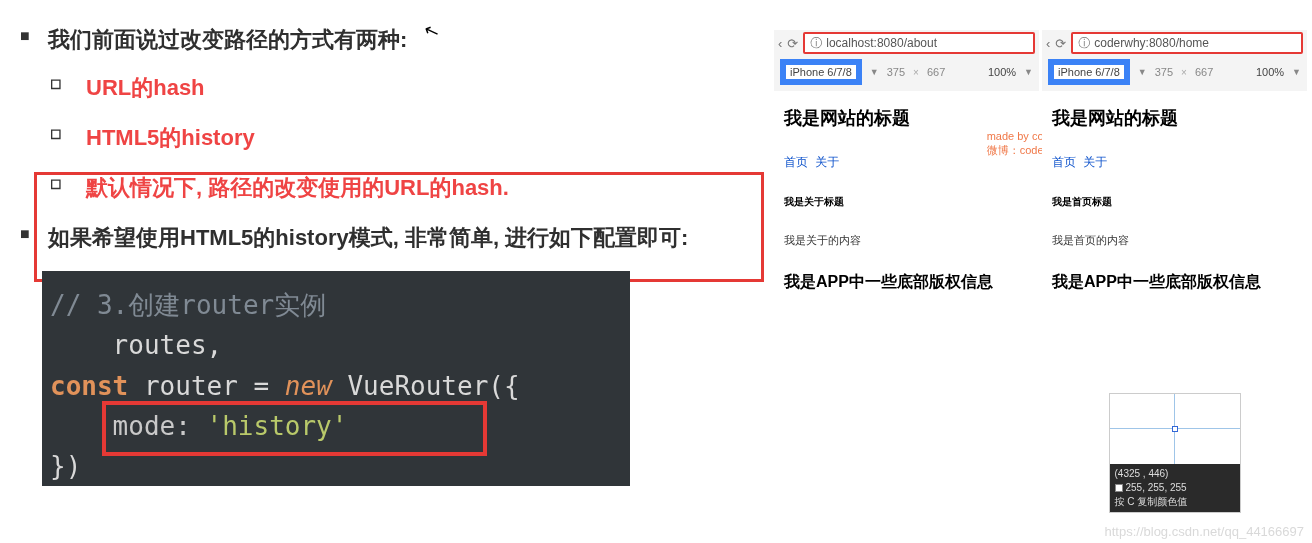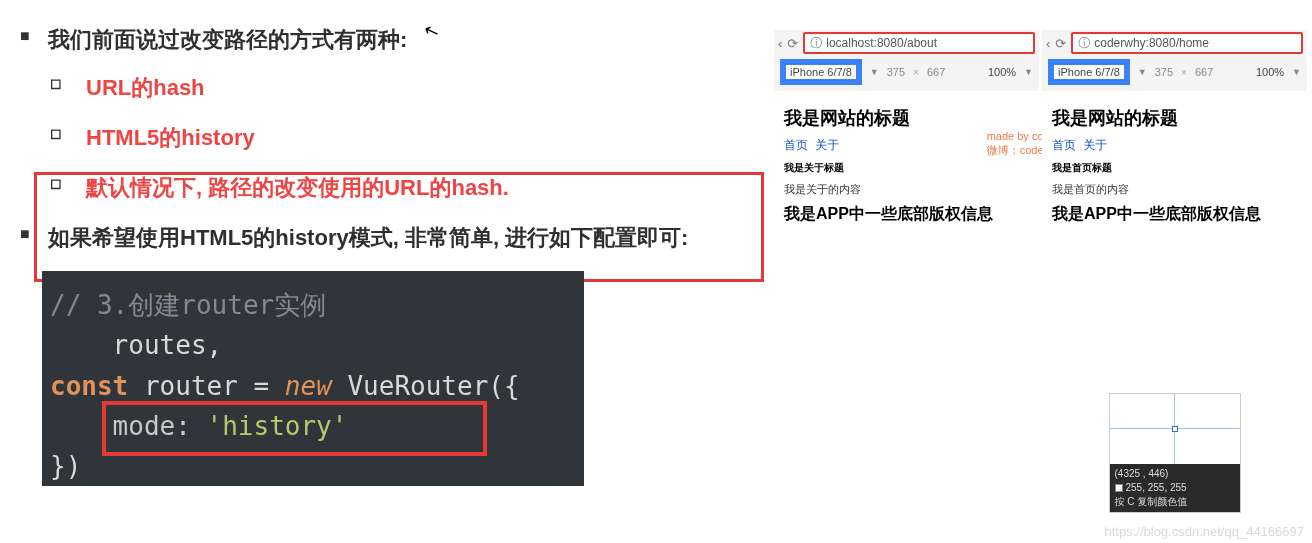--- a/index.html
+++ b/index.html
@@ -33,21 +33,21 @@
 
   
   .cursor-icon {
     position: absolute; left: 424px; top: 20px;
     font-size: 18px; transform: rotate(-20deg); color:#000;
   }
 
   
   .code-block {
     margin: 14px 0 0 22px;
-    width: 542px; height: 215px;
+    width: 588px; height: 215px;
     background: #303539;
     padding: 14px 8px 10px 8px;
     font-family: "Consolas", monospace;
     font-size: 26px; line-height: 1.55;
     color: #cfcfcf;
     position: relative;
     filter: blur(0.3px);
   }
   .code-block .cm-comment { color: #808a94; }
   .code-block .cm-kw { color: #e1925a; font-weight: bold; }
@@ -78,21 +78,21 @@
     border-radius: 2px;
   }
   .addr-bar .info-icon { margin-right: 4px; color:#777; }
   .device-row { display: flex; align-items: center; gap: 8px; padding: 3px 6px; color: #444; font-size: 11px; }
   .device-row .dev { border:6px solid #3b82f6; padding:1px 4px; background:#fff; }
   .device-row .dim { color:#888; }
   .device-row .x { color:#aaa; font-size:10px; }
   .page-body {
     background: #fff; flex: 1; margin-top: 3px;
     padding: 15px 10px 8px 10px; color:#000;
-    display:flex; flex-direction:column; gap:7px;
+    display:flex; flex-direction:column; gap:24px;
     position:relative;
   }
   .page-body h2 { font-size: 18px; font-weight: 800; }
   .page-body .links a { color:#1155cc; font-size:12px; margin-right:4px; }
   .page-body h3 { font-size: 10px; font-weight: 800; }
   .page-body .content { font-size: 11px; color:#333; }
   .page-body h4 { font-size: 16px; font-weight: 800; }
 
   
   .made-by {

